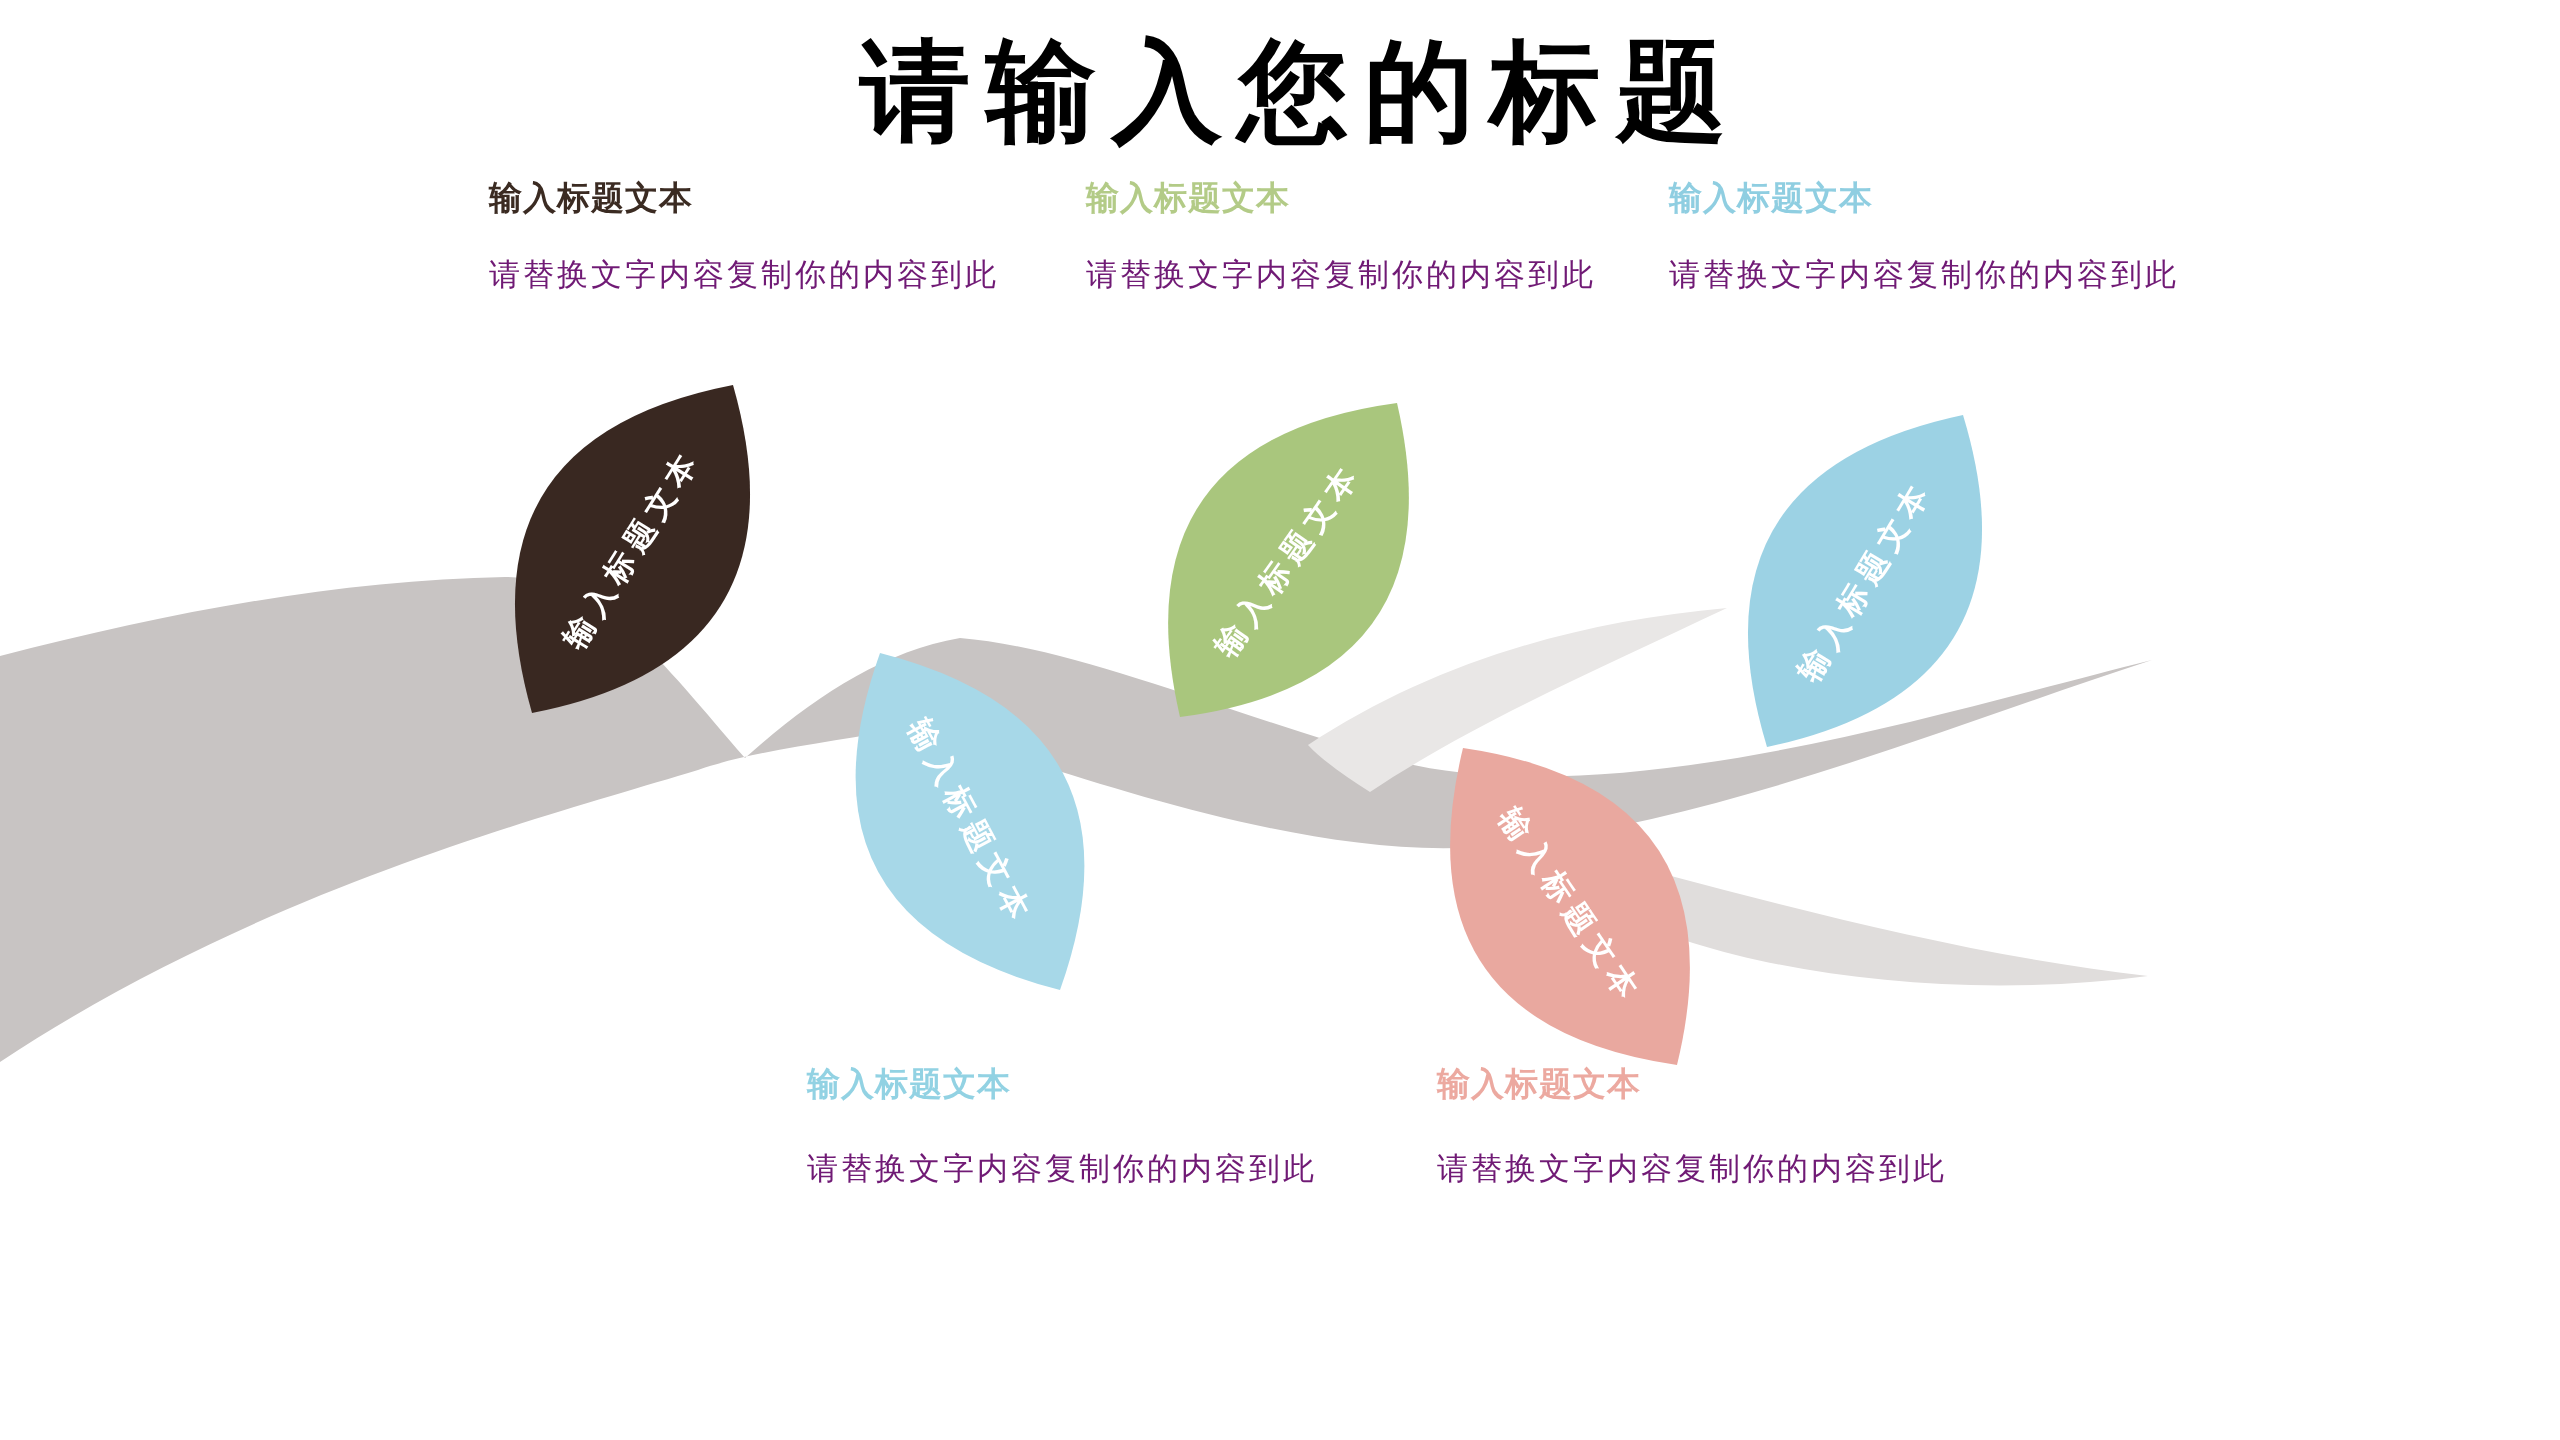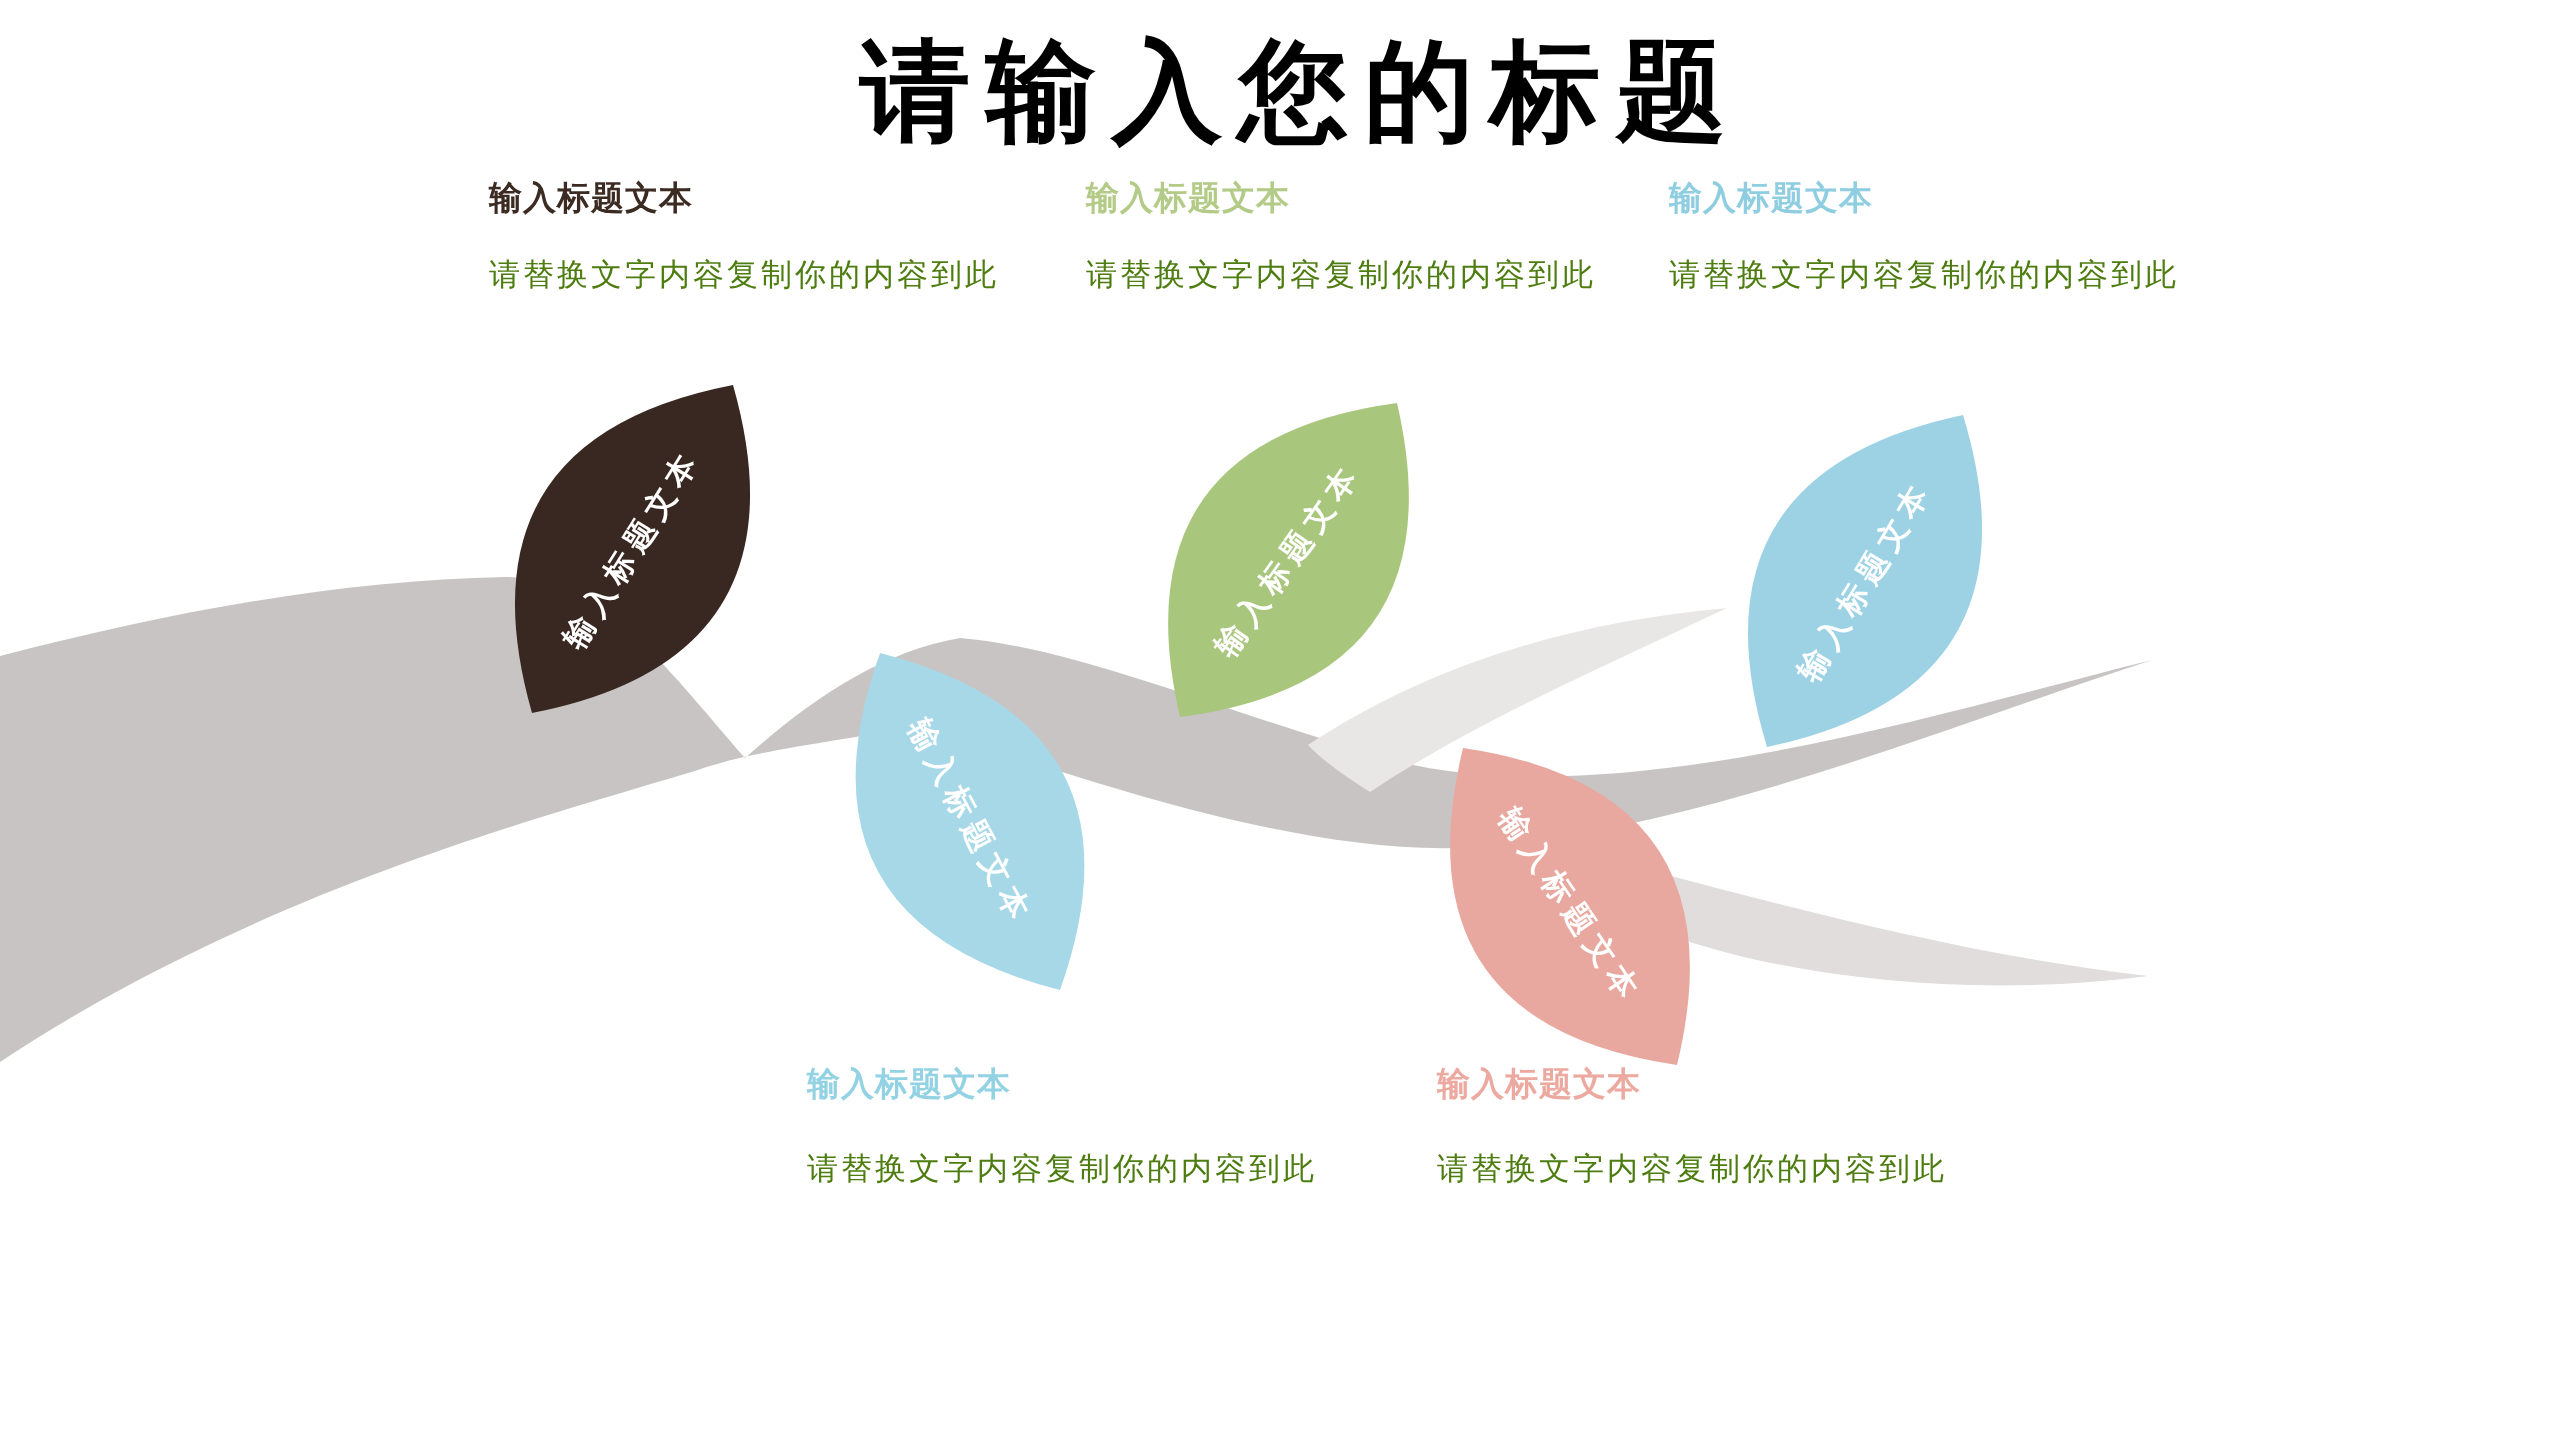--- a/index.html
+++ b/index.html
@@ -20,21 +20,21 @@
 
   
   svg.scene{position:absolute;left:0;top:0;width:2560px;height:1440px;}
 
   
   .block-heading{
     position:absolute;margin:0;font-size:33px;font-weight:700;
     letter-spacing:1px;white-space:nowrap;
   }
   .block-body{
-    position:absolute;margin:0;font-size:31px;color:#4d7c0f;
+    position:absolute;margin:0;font-size:31px;color:#701a75;
     letter-spacing:3px;white-space:nowrap;
   }
   #th1{left:489px;top:176px;}  #tb1{left:489px;top:254px;}
   #th2{left:1086px;top:176px;} #tb2{left:1086px;top:254px;}
   #th3{left:1669px;top:176px;} #tb3{left:1669px;top:254px;}
   #bh1{left:807px;top:1062px;} #bb1{left:807px;top:1148px;}
   #bh2{left:1437px;top:1062px;}#bb2{left:1437px;top:1148px;}
 
   
   .leaf-label{

